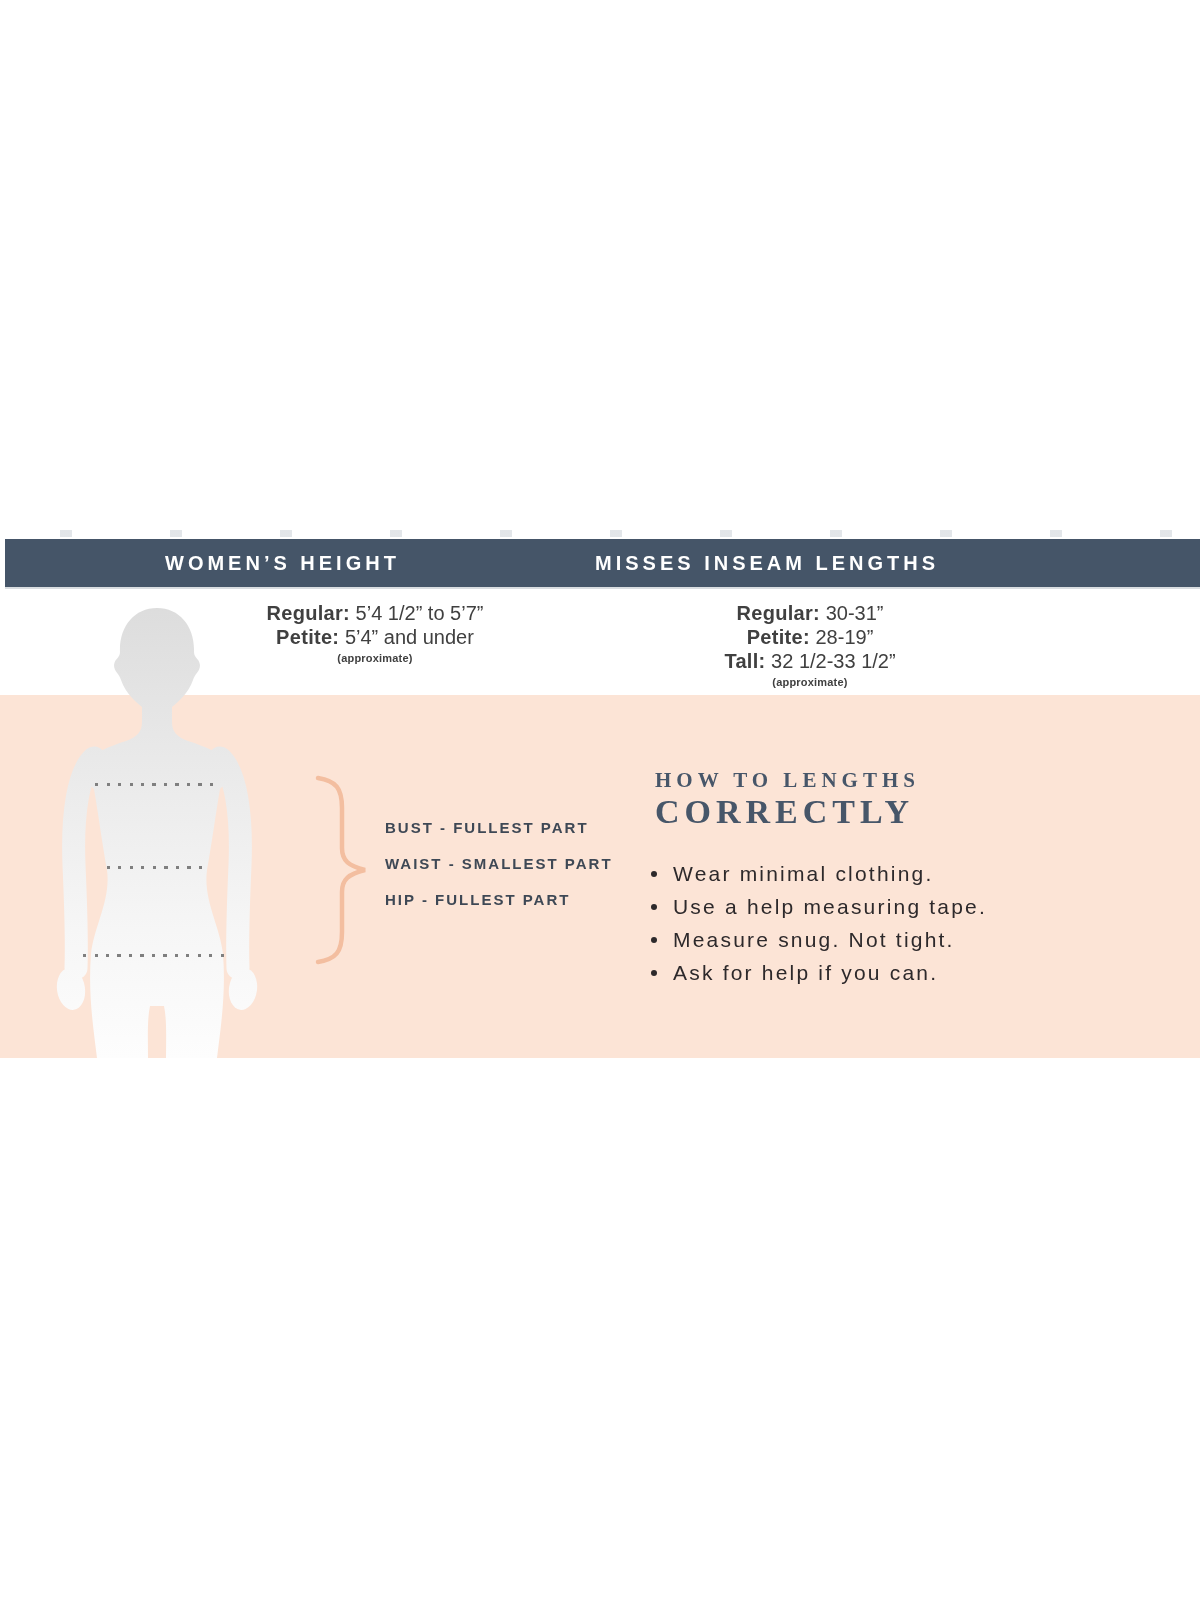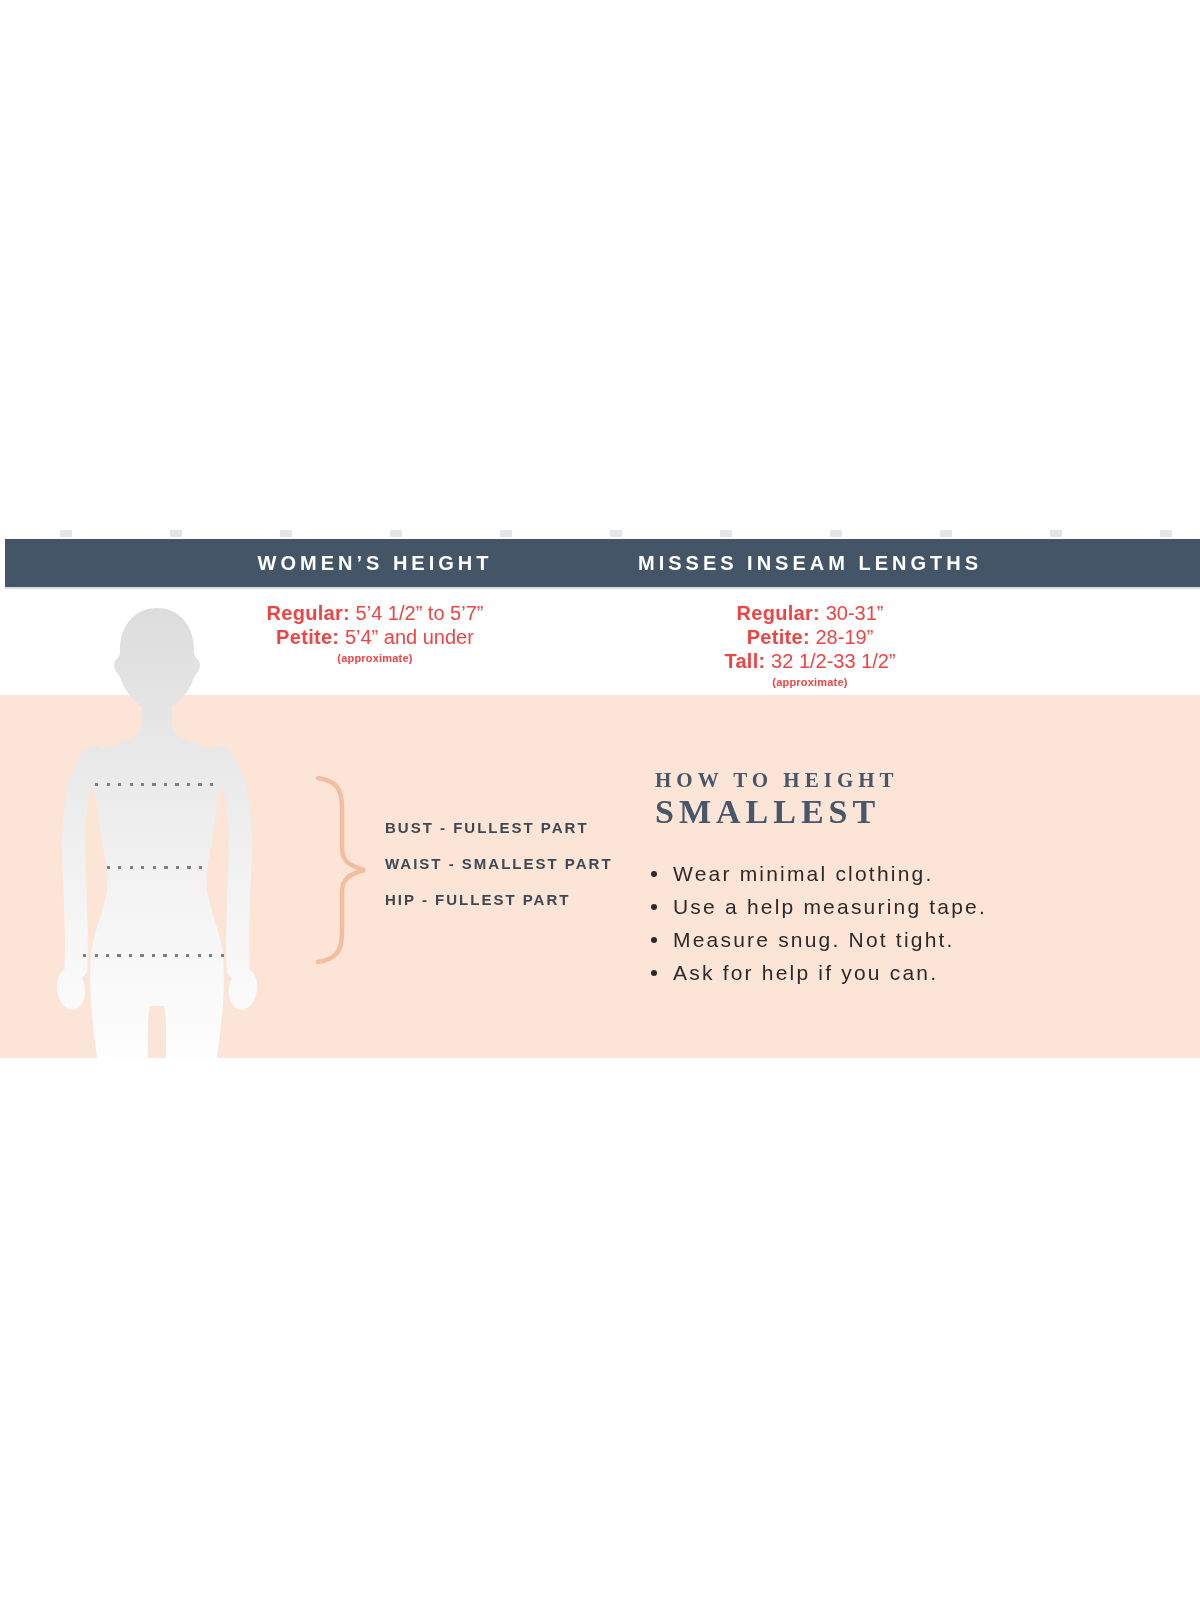--- a/index.html
+++ b/index.html
@@ -11,27 +11,27 @@
   .tape-ticks{
     position:absolute;left:0;top:530px;width:1200px;height:7px;
     background:repeating-linear-gradient(to right,transparent 0 60px,#ccd2d8 60px 72px,transparent 72px 110px);
     opacity:.55;
   }
   .header-bar{
     position:absolute;left:5px;right:0;top:539px;height:48px;
     background:#455568;box-shadow:0 2px 0 #d9dde1;
   }
   .header-title{
-    position:absolute;top:0;height:58px;line-height:48px;text-align:center;
+    position:absolute;top:0;height:58px;line-height:48px;text-align:left;
     color:#ffffff;font-size:20px;font-weight:bold;letter-spacing:4px;white-space:nowrap;
   }
   .header-title.left{left:160px;width:420px;}
   .header-title.right{left:590px;width:430px;}
   .spec-col{
-    position:absolute;top:601px;text-align:center;color:#ef4444;
+    position:absolute;top:601px;text-align:center;color:#404040;
     font-size:20px;line-height:24px;white-space:nowrap;
   }
   .spec-col.left{left:165px;width:420px;}
   .spec-col.right{left:595px;width:430px;}
   .spec-row b{font-weight:bold;letter-spacing:.3px;}
   .spec-note{font-size:11px;font-weight:bold;line-height:19px;letter-spacing:.2px;}
   .peach-band{
     position:absolute;left:0;top:695px;width:1200px;height:363px;background:#fce4d6;
   }
   .figure-svg{position:absolute;left:30px;top:600px;width:250px;height:458px;}
@@ -145,22 +145,22 @@
     <path d="M6,6 C24,9 30,16 30,36 L30,76 C30,89 37,94 53,98 C37,102 30,107 30,120 L30,160 C30,180 24,187 6,190" fill="none" stroke="#f3bea0" stroke-width="4.5" stroke-linecap="round"></path>
   </svg>
 
   <div class="measure-labels">
     <div class="measure-label">BUST - FULLEST PART</div>
     <div class="measure-label">WAIST - SMALLEST PART</div>
     <div class="measure-label">HIP - FULLEST PART</div>
   </div>
 
   <div class="howto">
-    <div class="howto-eyebrow">HOW TO HEIGHT</div>
-    <div class="howto-title">SMALLEST</div>
+    <div class="howto-eyebrow">HOW TO LENGTHS</div>
+    <div class="howto-title">CORRECTLY</div>
     <ul class="howto-bullets">
       <li>
           <span class="bullet-dot"></span>
           <span>Wear minimal clothing.</span>
         </li>
       <li>
           <span class="bullet-dot"></span>
           <span>Use a help measuring tape.</span>
         </li>
       <li>

